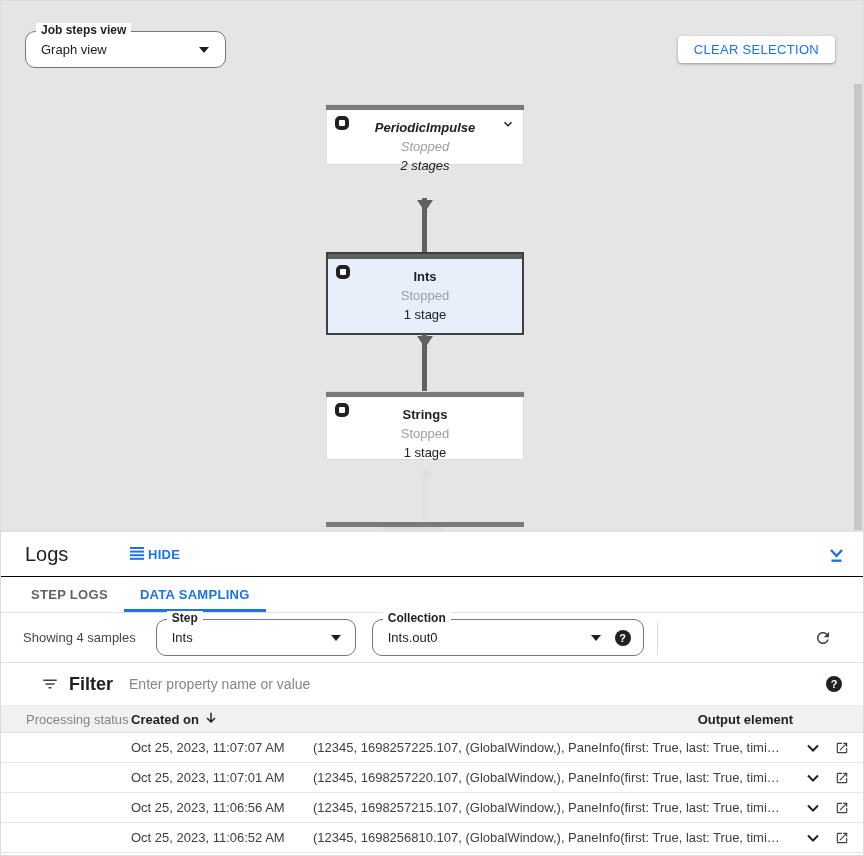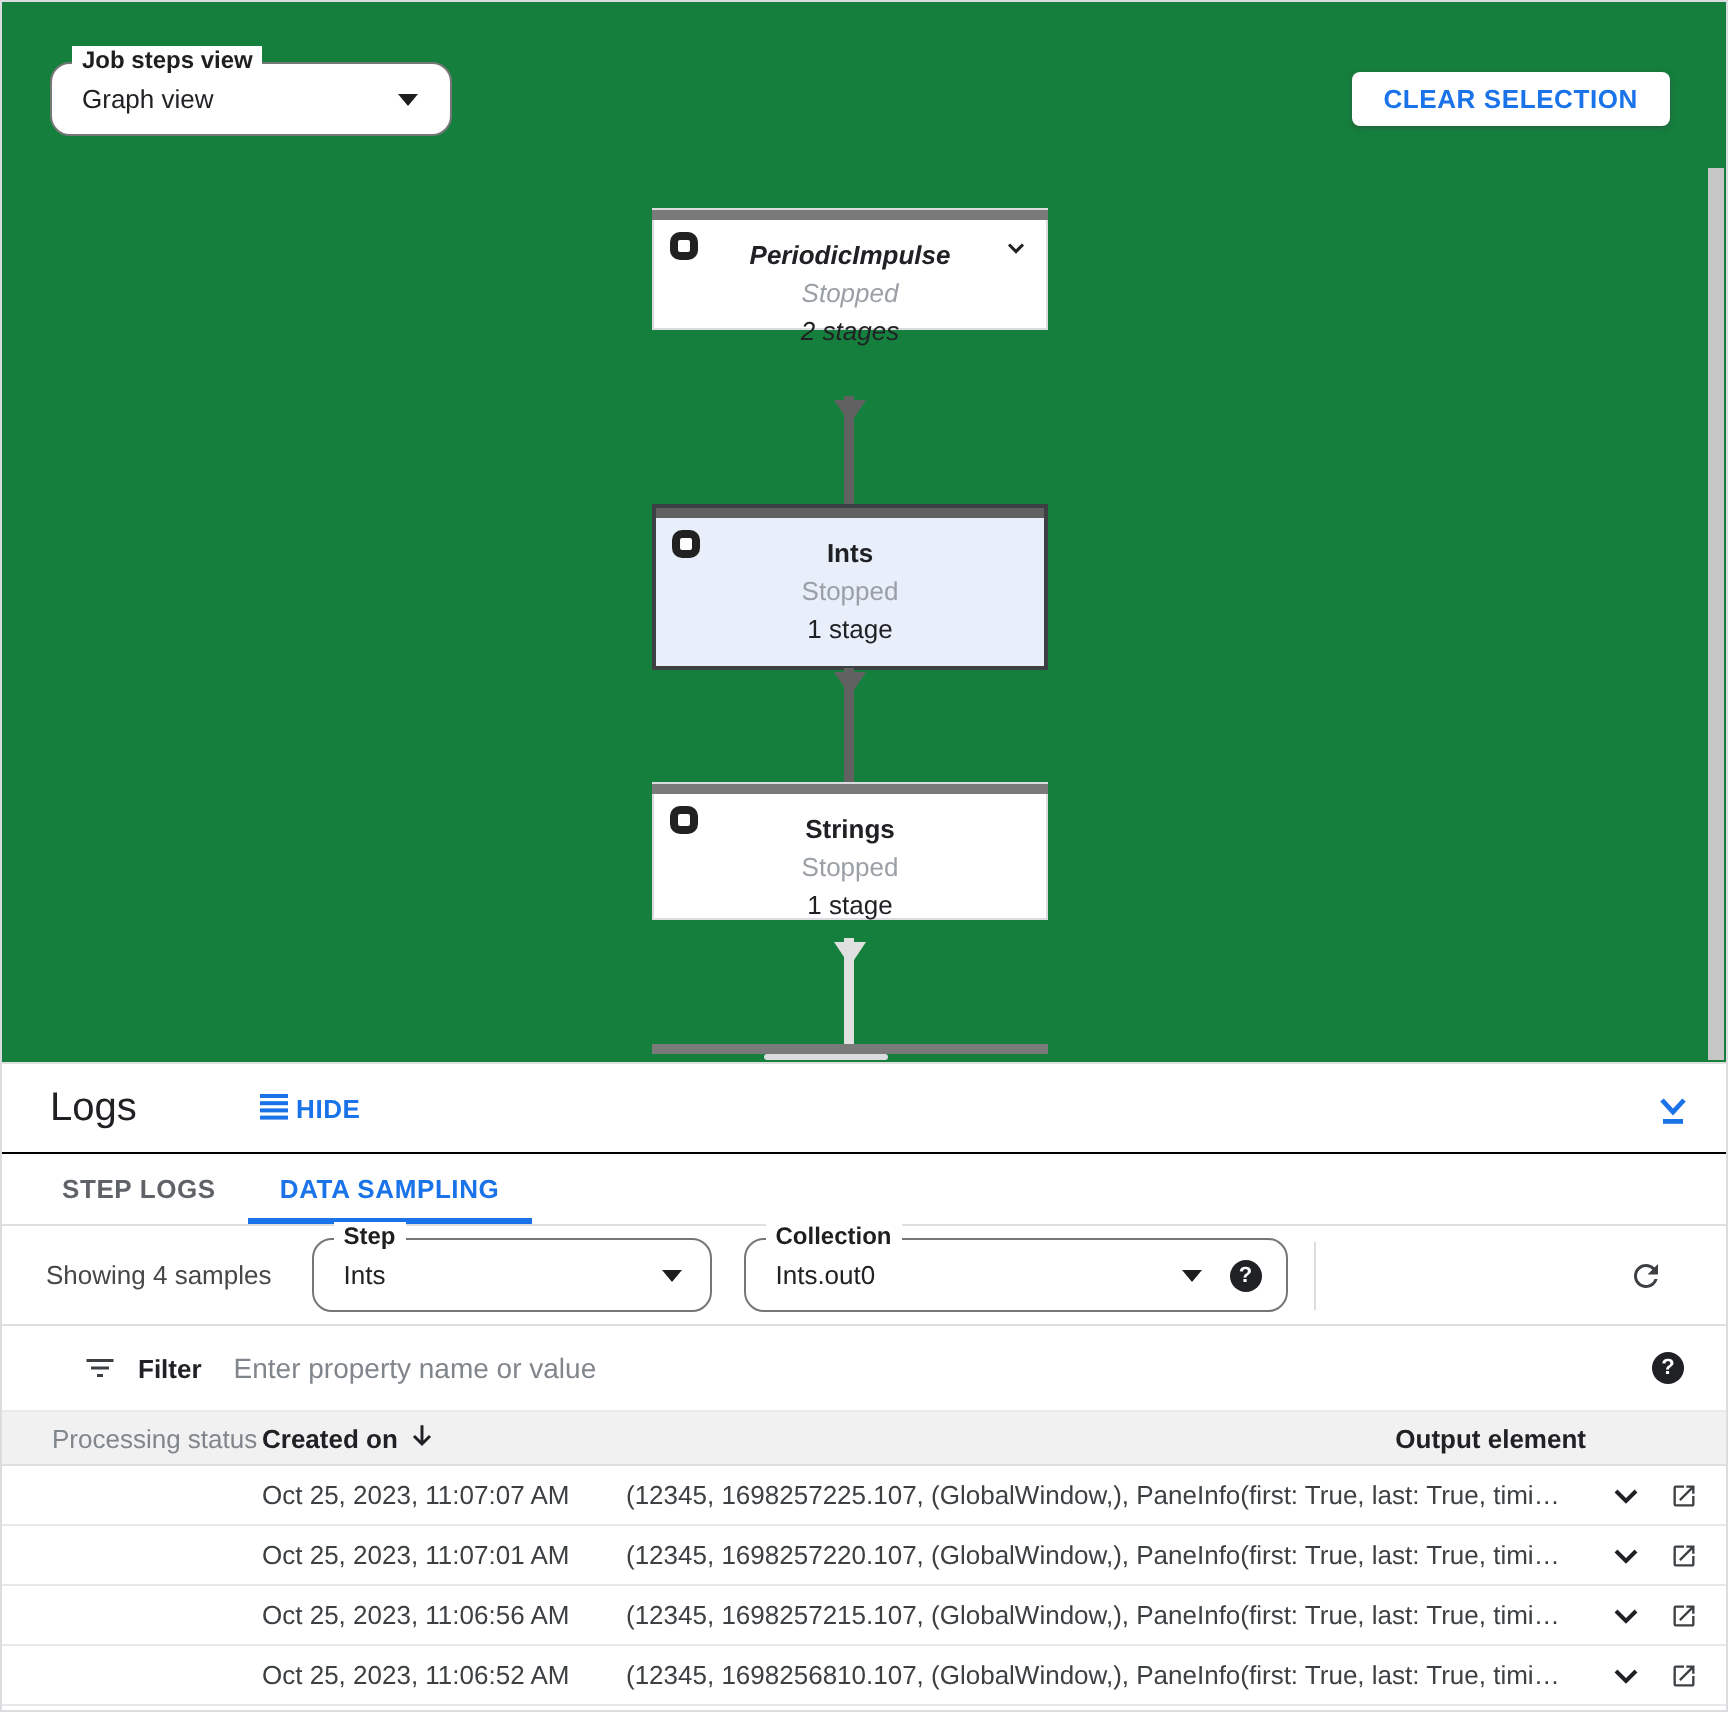--- a/index.html
+++ b/index.html
@@ -1,34 +1,34 @@
 <!DOCTYPE html>
 <html><head>
 <meta charset="utf-8">
 <style>
   * { margin:0; padding:0; box-sizing:border-box; }
   html,body { background:#fff; }
   .page {
     position:relative; width:864px; height:856px; overflow:hidden;
-    background:#15803d; border:1px solid #dadce0;
+    background:#e5e5e5; border:1px solid #dadce0;
     font-family:"Liberation Sans", sans-serif; color:#202124;padding-left:38px;
   }
 
   
   .select { position:absolute; border:1px solid #747775; border-radius:10px; background:#fff; display:flex; align-items:center; cursor:pointer; }
   .select .flabel { position:absolute; top:-9px; left:10px; background:#fff; padding:0 5px; font-size:12px; font-weight:bold; color:#1f1f1f; white-space:nowrap; }
   .select .value { flex:1; font-size:13px; color:#202124; padding-left:15px; white-space:nowrap; overflow:hidden; }
   .caret { width:0; height:0; border-left:5px solid transparent; border-right:5px solid transparent; border-top:6px solid #1f1f1f; flex:none; }
   .view-select { left:24px; top:30px; width:201px; height:37px; }
   .view-select .caret { margin-right:16px; }
 
   .clear-btn {
     position:absolute; right:28px; top:35px; height:27px; padding:0 16px;
     background:#fff; border:none; border-radius:4px; cursor:pointer;
-    font-family:inherit; font-size:13px; font-weight:bold; letter-spacing:.3px; color:#1a73e8;
+    font-family:inherit; font-size:13px; font-weight:normal; letter-spacing:.3px; color:#1a73e8;
     box-shadow:0 1px 2px rgba(60,64,67,.3), 0 1px 3px 1px rgba(60,64,67,.15);
   }
 
   
   .node { position:absolute; left:325px; width:198px; background:#fff; border:1px solid #dadce0; text-align:center; cursor:pointer; }
   .node::before { content:""; position:absolute; top:0; left:-1px; right:-1px; height:5px; background:#7a7a7a; }
   .node .title { margin-top:14px; font-size:13px; font-weight:bold; line-height:18px; color:#202124; }
   .node .status { font-size:13px; line-height:20px; color:#9aa0a6; }
   .node .stages { font-size:13px; line-height:18px; color:#202124; }
   .node-icon { position:absolute; left:8px; top:11px; width:14px; height:14px; border:4px solid #212121; border-radius:5px; background:#fff; }
@@ -69,21 +69,21 @@
   .collection-select { margin-left:16px; width:272px; padding-right:12px; }
   .collection-select .caret { margin-right:0; }
   .help-icon { width:16px; height:16px; border-radius:50%; background:#202124; color:#fff; font-size:11px; font-weight:bold; display:inline-flex; align-items:center; justify-content:center; flex:none; cursor:pointer; }
   .help-icon::after { content:"?"; }
   .collection-select .help-icon { margin-left:14px; }
   .vdivider { margin-left:13px; width:1px; height:34px; background:#dadce0; }
   .refresh-btn { position:absolute; right:31px; top:16px; background:none; border:none; cursor:pointer; padding:0; line-height:0; }
 
   .filter-row { height:43px; border-bottom:1px solid #ebebeb; display:flex; align-items:center; }
   .filter-icon { margin-left:40px; line-height:0; }
-  .filter-label { margin-left:10px; font-size:13px; font-weight:bold; color:#202124;text-align:center; }
+  .filter-label { margin-left:10px; font-size:18px; font-weight:bold; color:#202124;text-align:center; }
   .filter-input { margin-left:16px; flex:1; border:none; outline:none; font-family:inherit; font-size:14px; color:#202124; background:transparent; }
   .filter-input::placeholder { color:#80868b; }
   .filter-row .help-icon { margin-right:21px; margin-left:12px; }
 
   .thead { height:27px; background:#f1f1f1; border-bottom:1px solid #e0e0e0; display:flex; align-items:center; font-size:13px; }
   .c1 { flex:none; width:130px; padding-left:25px; color:#80868b; white-space:nowrap; }
   .c2 { flex:none; width:182px; display:flex; align-items:center; gap:4px; color:#202124; font-weight:bold; cursor:pointer; }
   .c3 { flex:1; color:#202124; font-weight:bold;text-align:right; }
   .thead-pad { flex:none; width:70px; }
 

